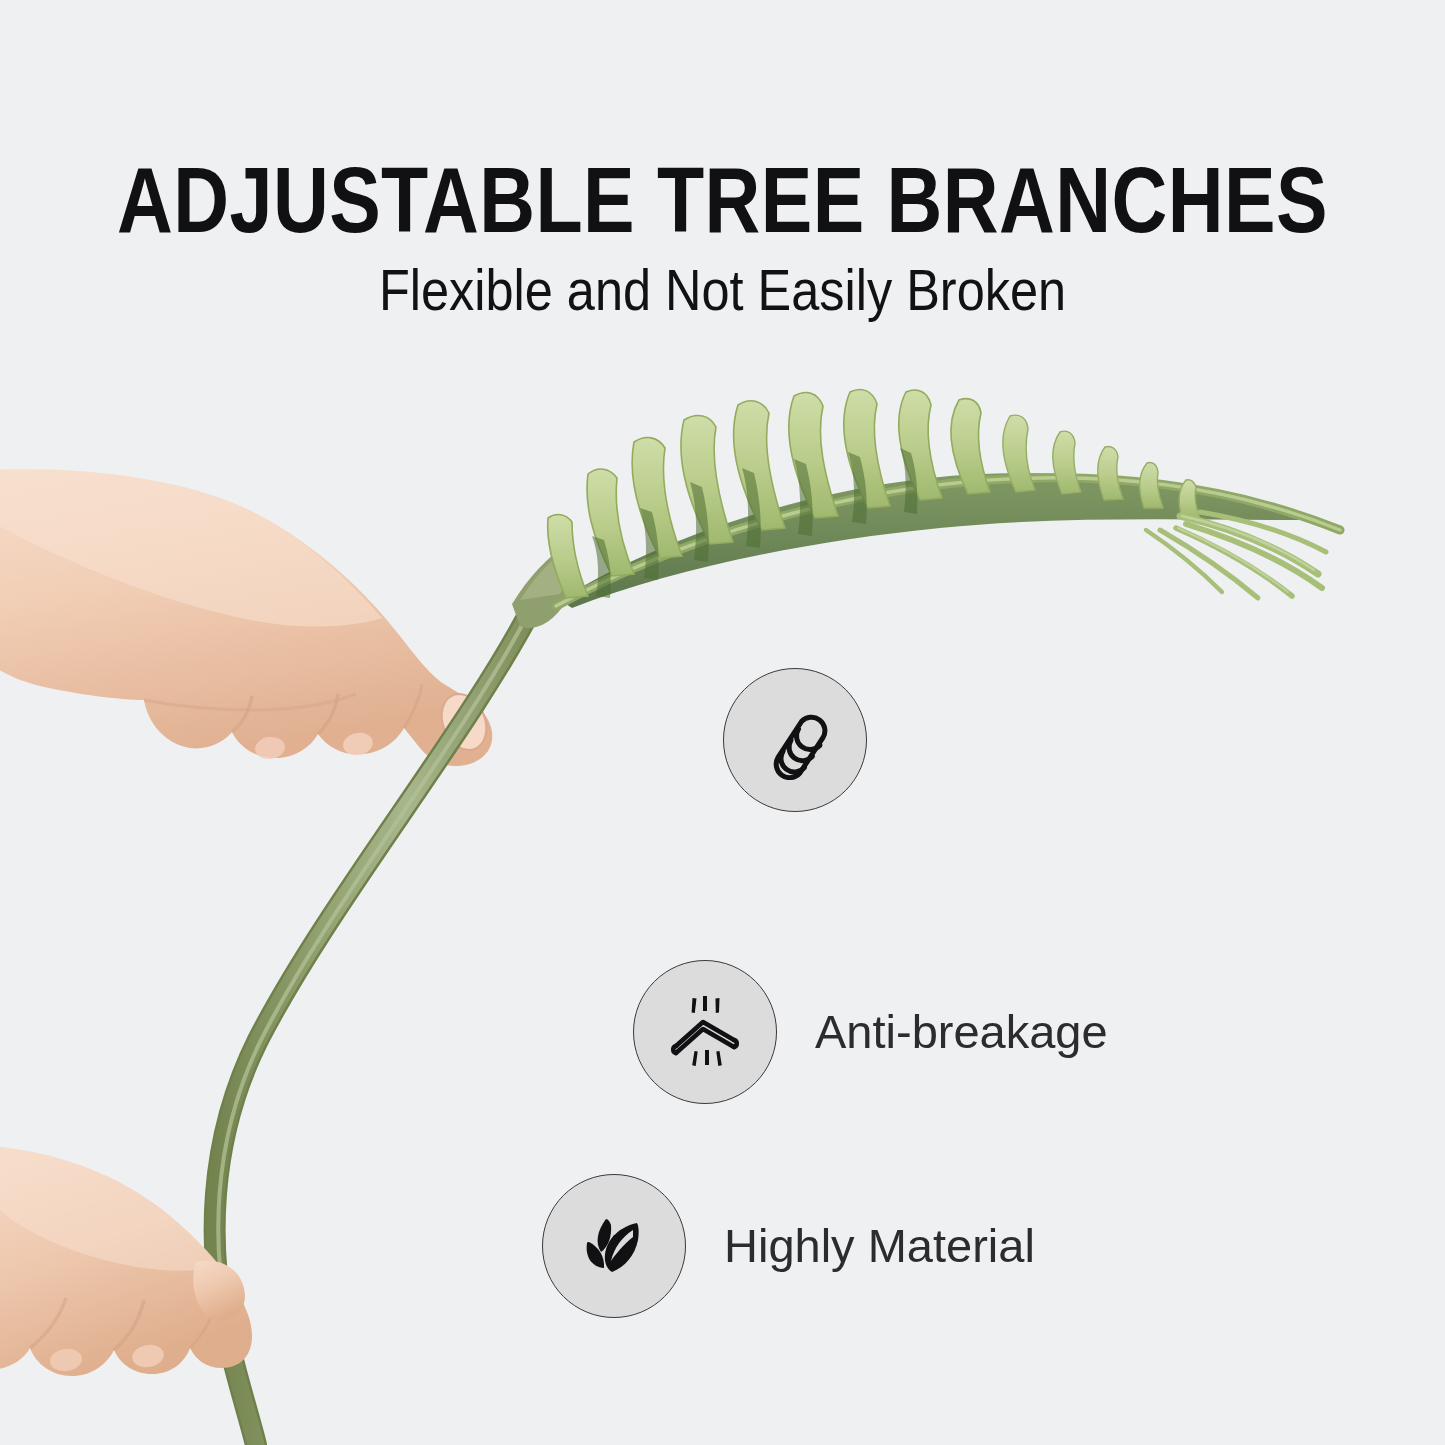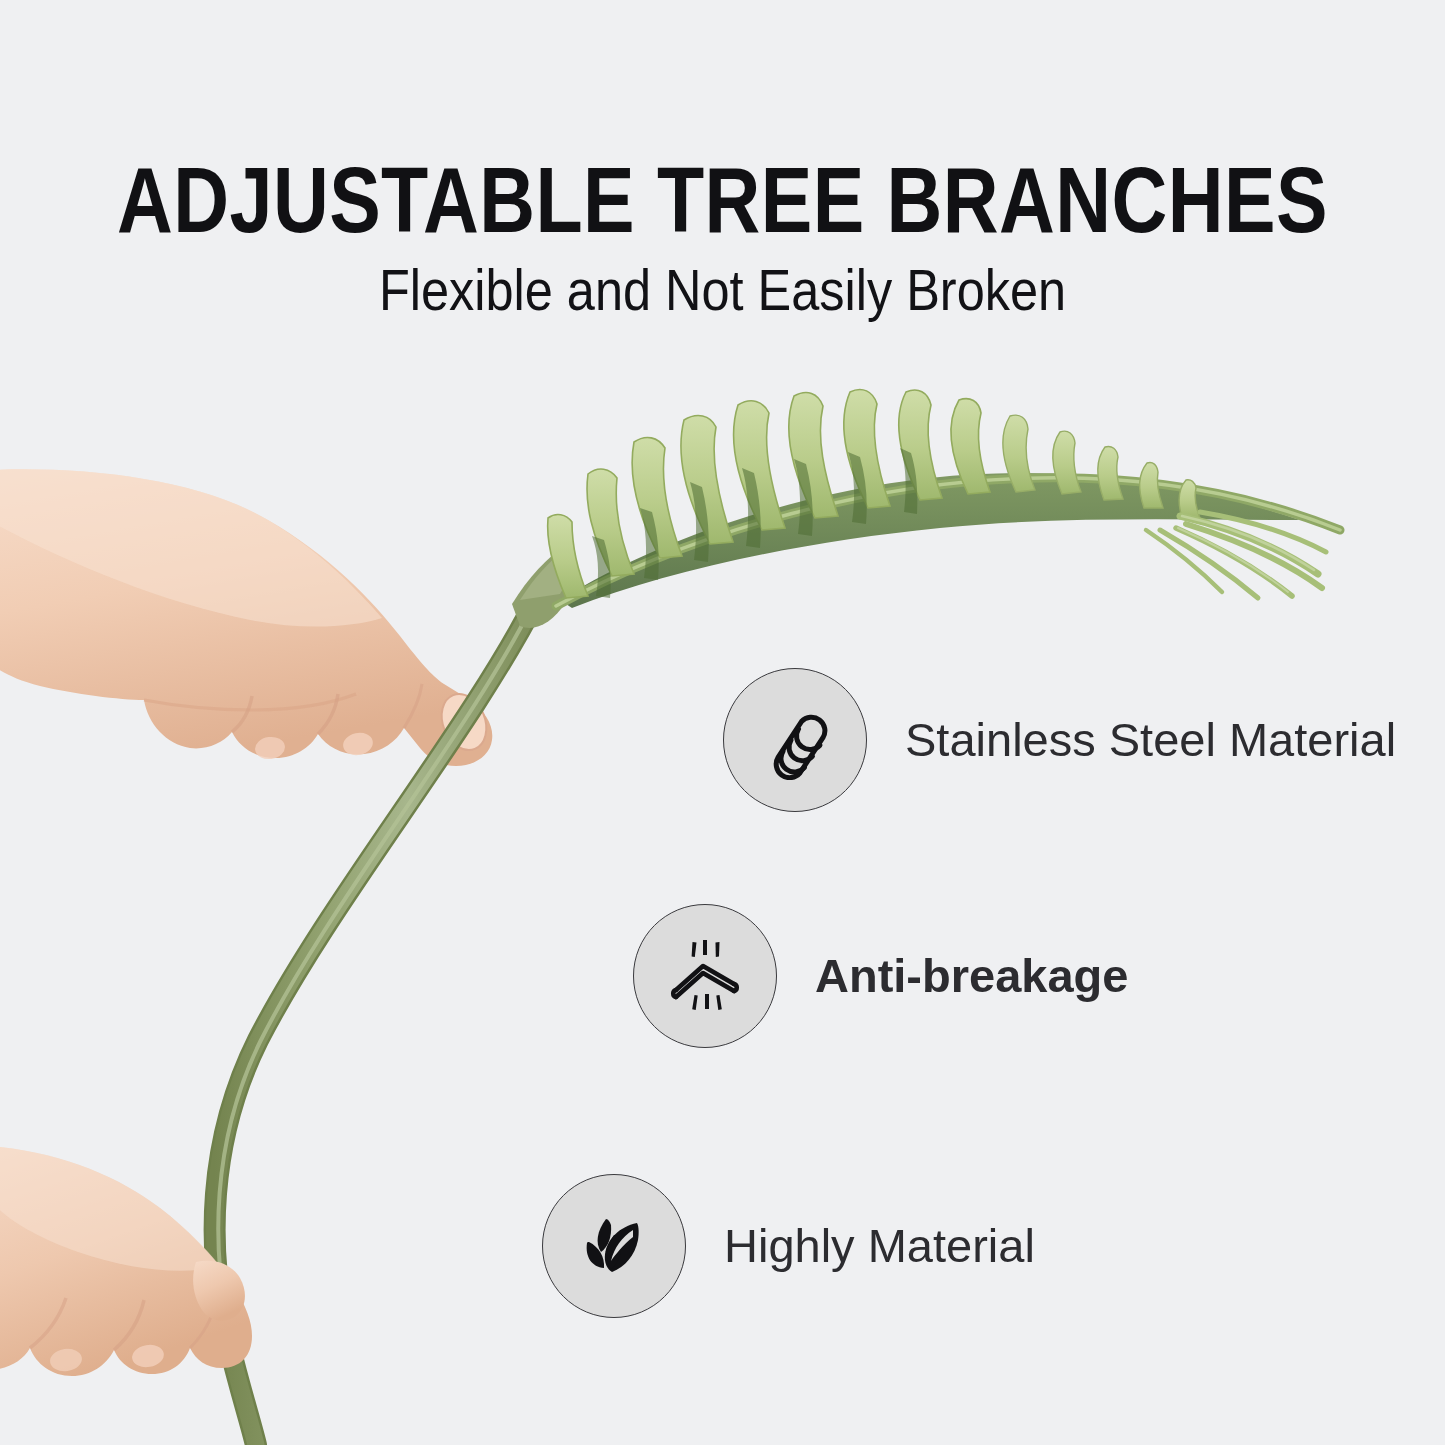--- a/index.html
+++ b/index.html
@@ -63,21 +63,21 @@
     pointer-events: none;
   }
 
   
   .feature {
     position: absolute;
     display: flex;
     align-items: center;
   }
   .feature-0 { left: 723px; top: 668px; }
-  .feature-1 { left: 633px; top: 904px; font-weight: bold; }
+  .feature-1 { left: 633px; top: 960px; }
   .feature-2 { left: 542px; top: 1174px; }
 
   .badge {
     width: 144px;
     height: 144px;
     border-radius: 50%;
     background: #dcdcdc;
     border: 1.6px solid #3a3a3e;
     box-sizing: border-box;
     display: flex;
@@ -289,21 +289,20 @@
     <div class="badge">
       <svg width="80" height="80" viewBox="0 0 80 80">
         <g fill="none" stroke="#111114" stroke-width="5" stroke-linecap="round" stroke-linejoin="round">
           <path d="M 22 54 L 50 22 A 13.5 13.5 0 0 1 69 41 L 41 73 A 13.5 13.5 0 0 1 22 54 Z" transform="rotate(-8 45 47)"></path>
           <path d="M 27.5 49 A 13.5 13.5 0 0 0 46.5 68" transform="rotate(-8 45 47)"></path>
           <path d="M 37 39 A 13.5 13.5 0 0 0 56 58" transform="rotate(-8 45 47)"></path>
           <path d="M 46 29 A 13.5 13.5 0 0 0 65 48" transform="rotate(-8 45 47)"></path>
         </g>
       </svg>
     </div>
-    <div class="feature-label">Stainless Steel Material</div>
   </div>
 
   <div class="feature feature-1">
     <div class="badge">
       <svg width="84" height="84" viewBox="0 0 84 84">
         <g fill="none" stroke="#111114" stroke-width="4.6" stroke-linecap="round" stroke-linejoin="round">
           <path d="M 13 56 L 40 32 L 71 50"></path>
           <path d="M 13 63 L 40 39 L 71 57"></path>
           <path d="M 13 56 A 3.6 3.6 0 0 0 13 63"></path>
           <path d="M 71 50 A 3.6 3.6 0 0 1 71 57"></path>

